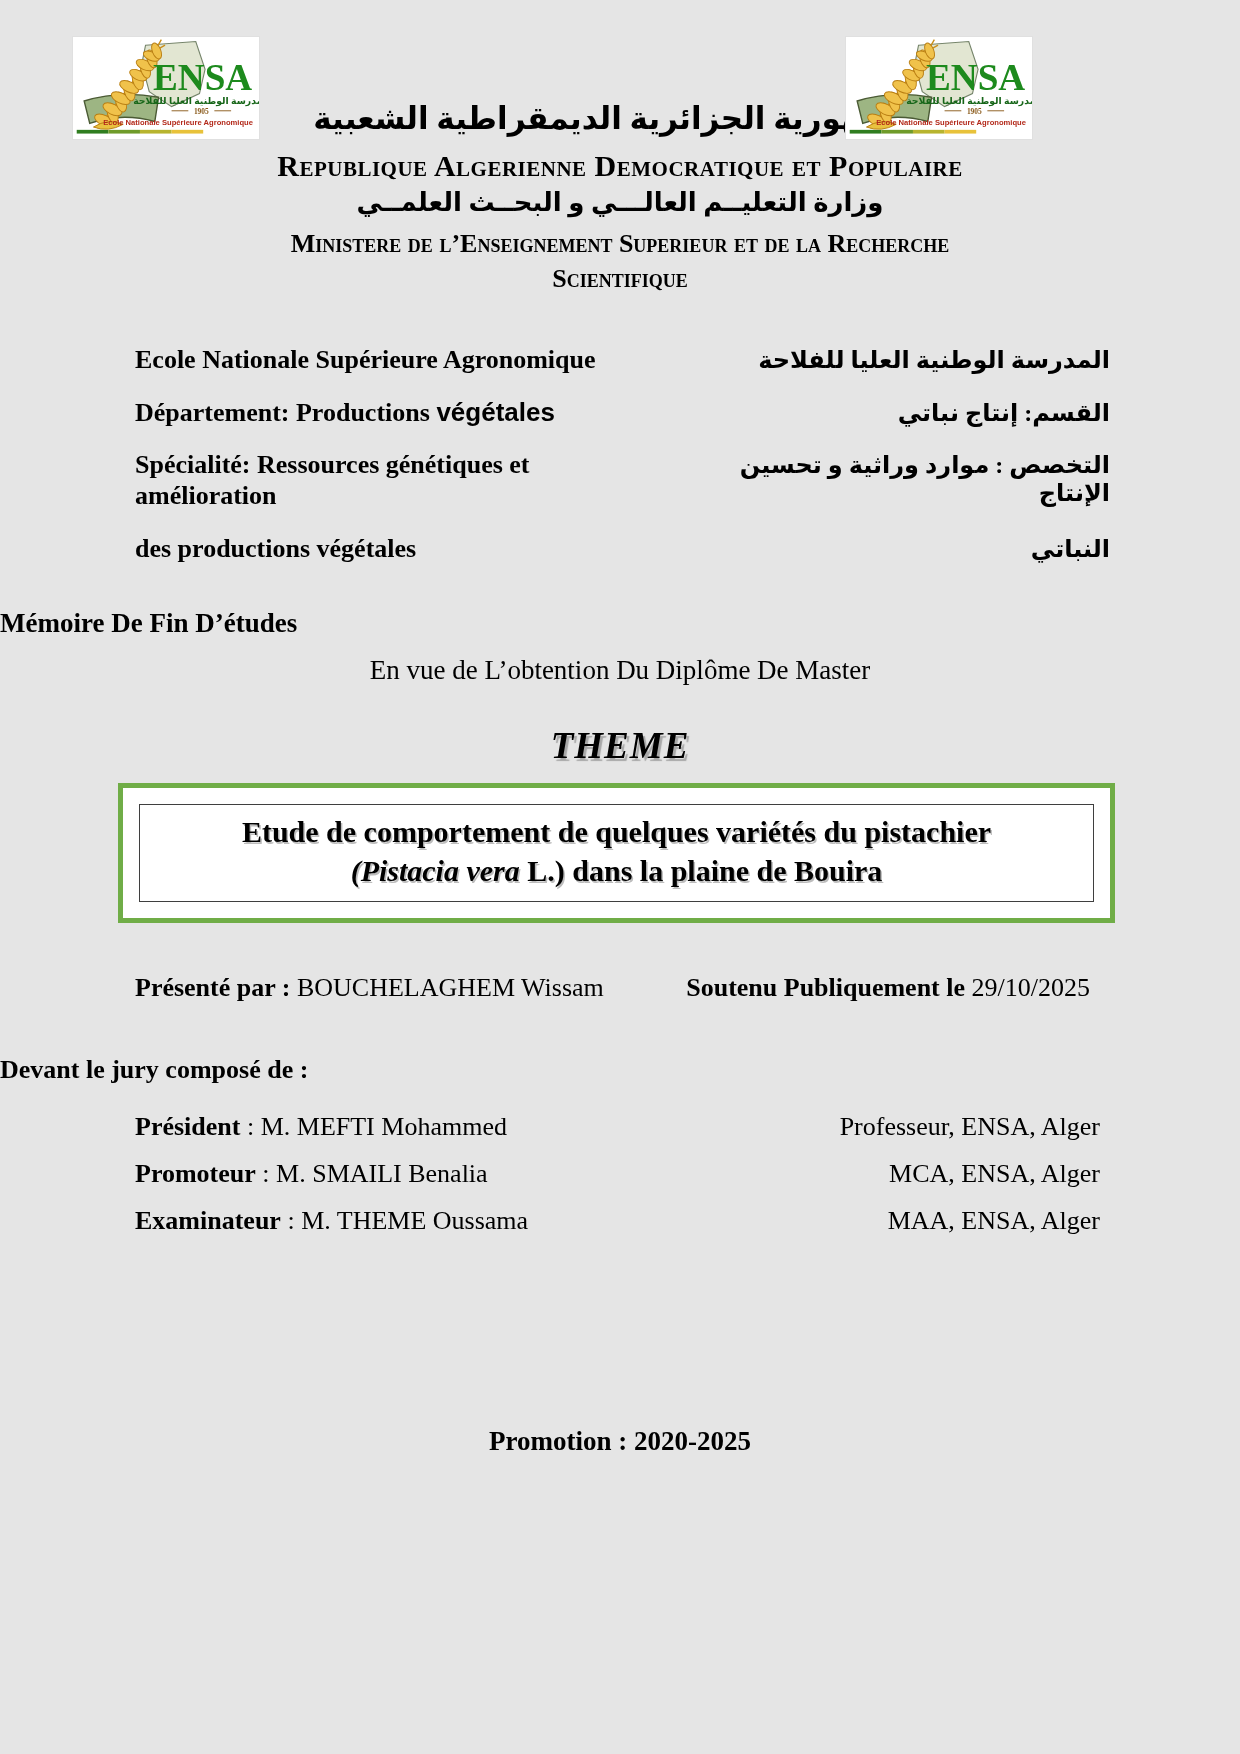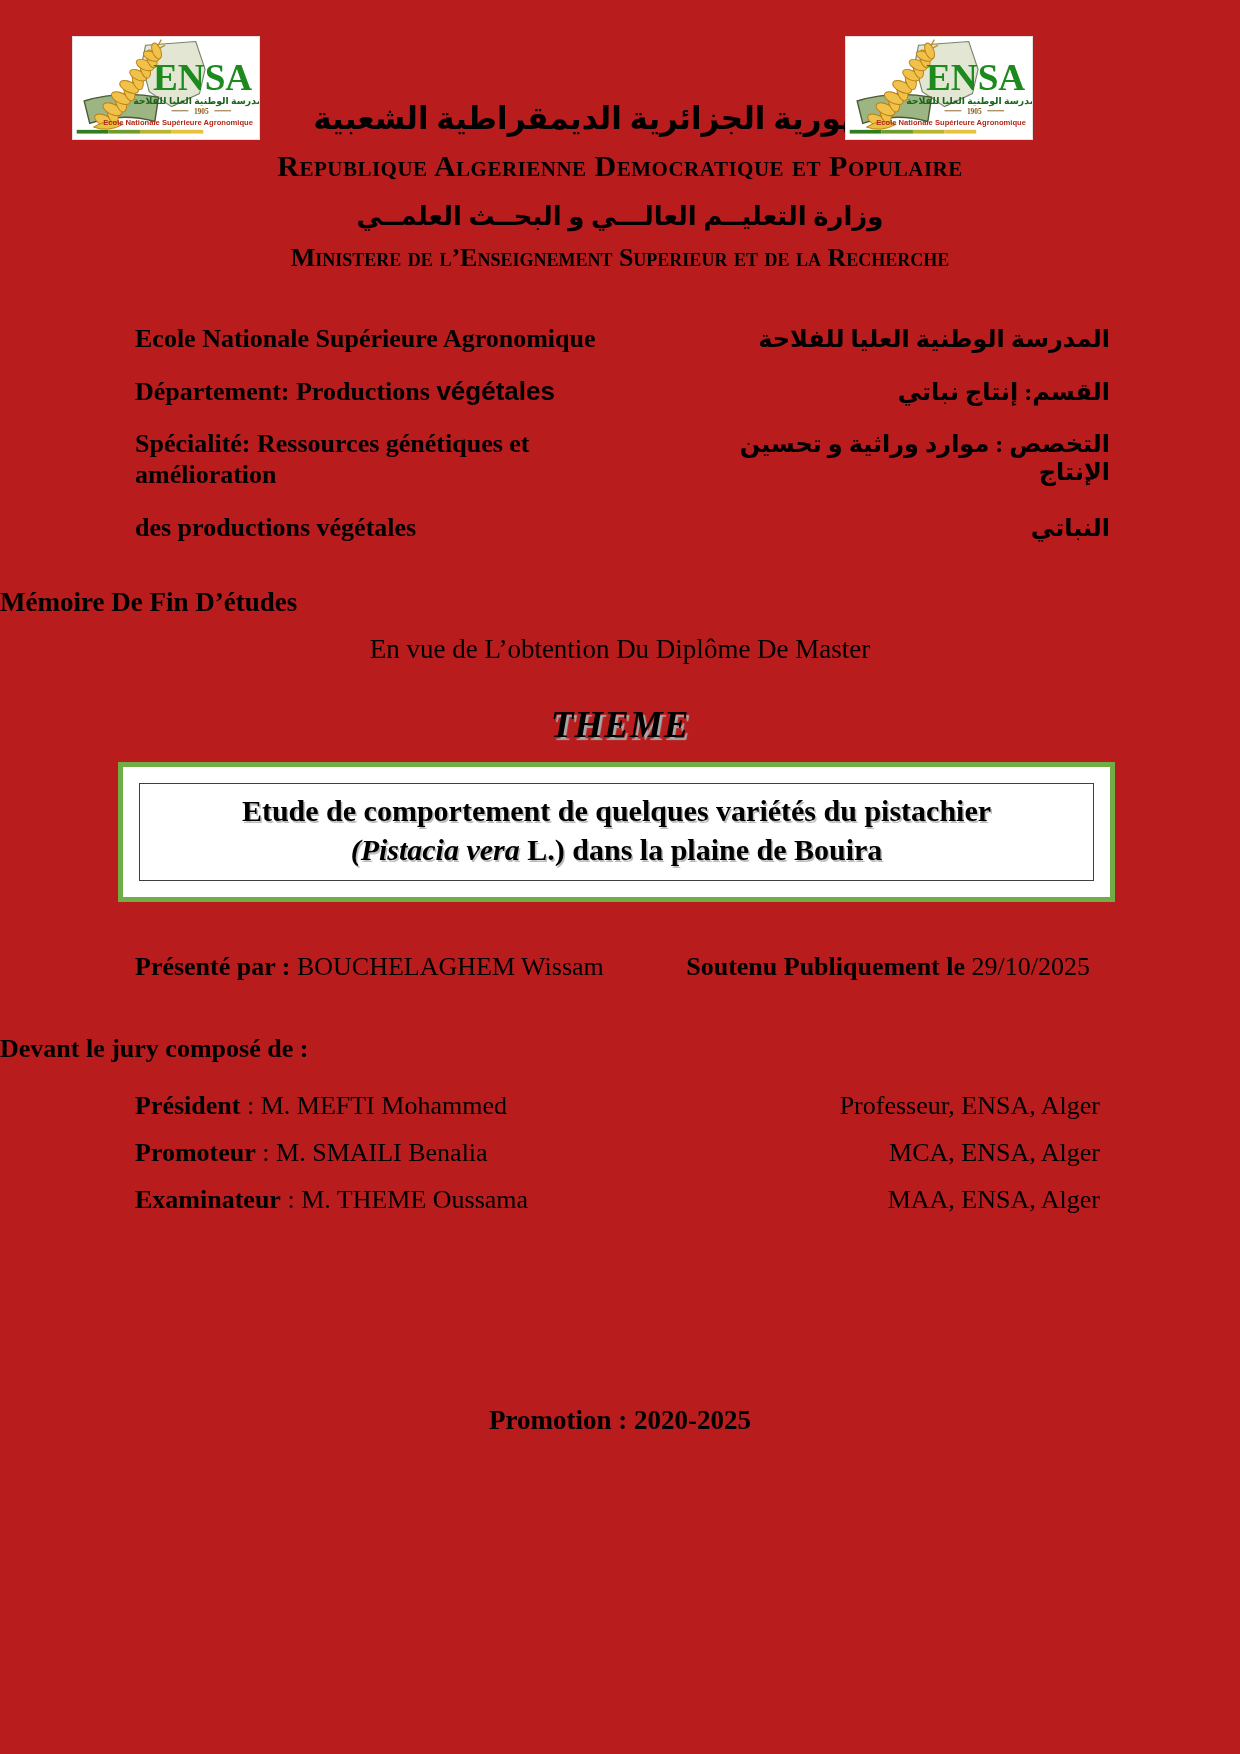--- a/index.html
+++ b/index.html
@@ -1,39 +1,39 @@
 <!DOCTYPE html>
 <html><head>
 <meta charset="utf-8">
 <style>
   * { margin:0; padding:0; box-sizing:border-box; }
   html,body { background:#ffffff; }
   .page {
     position:relative;
     width:1240px; height:1754px;
     margin:0 auto;
-    background:#b91c1c;
+    background:#e5e5e5;
     color:#000;
     font-family:"Liberation Serif","DejaVu Sans",serif;
     overflow:hidden;
   }
   
   .logo {
     position:absolute; top:36px;
     width:188px; height:104px;
     border:1px solid #e0e0e0;
     background:#fff;
   }
   .logo svg { width:100%; height:100%; display:block; }
   .logo-left  { left:72px; }
   .logo-right { left:845px; }
   
   .heading { padding-top:100px; text-align:center; }
   .h-ar1 { font-size:31px; font-weight:bold; margin-bottom:12px; }
-  .h-fr1 { font-size:30px; font-weight:bold; font-variant:small-caps; letter-spacing:.5px; margin-bottom:18px; }
+  .h-fr1 { font-size:30px; font-weight:bold; font-variant:small-caps; letter-spacing:.5px; margin-bottom:4px; }
   .h-ar2 { font-size:26px; font-weight:bold; margin-bottom:8px; }
   .h-fr2 { font-size:26px; font-weight:bold; font-variant:small-caps; line-height:1.35; }
   
   .inst { margin-top:48px; padding:0 130px 0 135px; }
   .inst-row { display:flex; justify-content:space-between; align-items:baseline; margin-bottom:22px; }
   .inst-fr { font-size:26px; font-weight:bold; text-align:left; }
   .inst-ar { font-size:24px; font-weight:bold; direction:rtl; text-align:right; }
   .sans { font-family:"Liberation Sans",sans-serif; }
   
   .memo-title { margin-top:44px; text-align:left; font-size:27px; font-weight:bold; }
@@ -171,20 +171,21 @@
       <text x="113" y="94" font-size="8.2" text-anchor="middle" fill="#B3291A" font-weight="bold" font-family="Liberation Sans, sans-serif">Ecole Nationale Supérieure Agronomique</text>
     </svg>
   </div>
 
   <div class="heading">
     <div class="h-ar1" dir="rtl">الجمهورية الجزائرية الديمقراطية الشعبية</div>
     <div class="h-fr1">Republique Algerienne Democratique et Populaire</div>
     <div class="h-ar2" dir="rtl">وزارة التعليــم العالـــي و البحــث العلمــي</div>
     <div class="h-fr2">
       <div>Ministere de l’Enseignement Superieur et de la Recherche</div>
+      <div>Scientifique</div>
     </div>
   </div>
 
   <div class="inst">
     <div class="inst-row">
       <div class="inst-fr"><span>Ecole Nationale Supérieure Agronomique</span><span class="sans"></span></div>
       <div class="inst-ar" dir="rtl">المدرسة الوطنية العليا للفلاحة</div>
     </div>
     <div class="inst-row">
       <div class="inst-fr"><span>Département: Productions </span><span class="sans">végétales</span></div>

